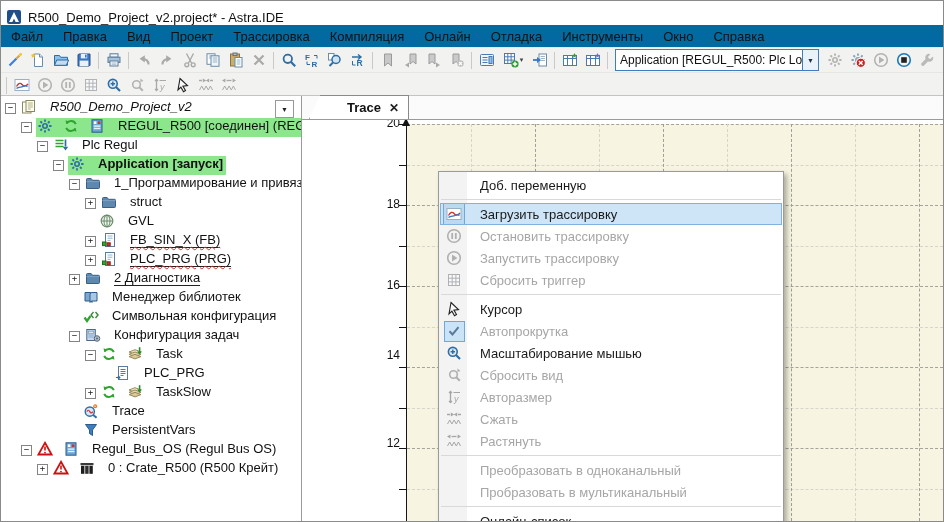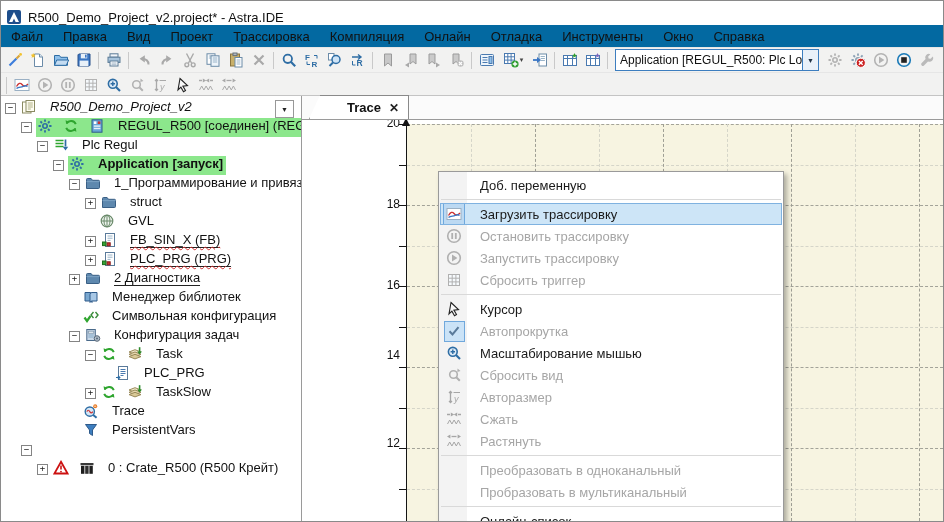--- a/index.html
+++ b/index.html
@@ -737,20 +737,39 @@
                 <svg viewBox="0 0 16 16">
                   <path d="M2.5 2.5h11L9.5 8v5.5l-3-2V8z" fill="#3d7ebf" stroke="#2e5a8a"></path>
                 </svg>
               </span>
               <span class="tlabel">PersistentVars</span>
             </span>
           </div>
           <div class="trow">
             <span style="flex: 0 0 auto; width: 20px;"></span>
             <span class="exp">−</span>
+            <span class="rowbg">
+              <span class="icon">
+                <svg viewBox="0 0 16 16">
+                  <path d="M8 1.8l6.6 11.7H1.4z" fill="#fff" stroke="#cc1111" stroke-width="1.8"></path>
+                  <path d="M8 5.5v4" stroke="#cc1111" stroke-width="1.6"></path>
+                  <circle cx="8" cy="11.6" r=".9" fill="#cc1111"></circle>
+                </svg>
+              </span>
+              <span class="icon">
+                <svg viewBox="0 0 16 16">
+                  <rect x="3" y="1.8" width="10" height="12.4" fill="#6aa6d8" stroke="#2e5a8a"></rect>
+                  <rect x="4.8" y="3.4" width="2.6" height="2.6" fill="#fff"></rect>
+                  <rect x="8.8" y="3.4" width="2.6" height="2.6" fill="#cc3333"></rect>
+                  <rect x="4.8" y="7.4" width="6.6" height="1.4" fill="#e8f0f8"></rect>
+                  <rect x="4.8" y="9.8" width="6.6" height="1.4" fill="#e8f0f8"></rect>
+                </svg>
+              </span>
+              <span class="tlabel">Regul_Bus_OS (Regul Bus OS)</span>
+            </span>
           </div>
           <div class="trow">
             <span style="flex: 0 0 auto; width: 36px;"></span>
             <span class="exp">+</span>
             <span class="rowbg">
               <span class="icon">
                 <svg viewBox="0 0 16 16">
                   <path d="M8 1.8l6.6 11.7H1.4z" fill="#fff" stroke="#cc1111" stroke-width="1.8"></path>
                   <path d="M8 5.5v4" stroke="#cc1111" stroke-width="1.6"></path>
                   <circle cx="8" cy="11.6" r=".9" fill="#cc1111"></circle>

